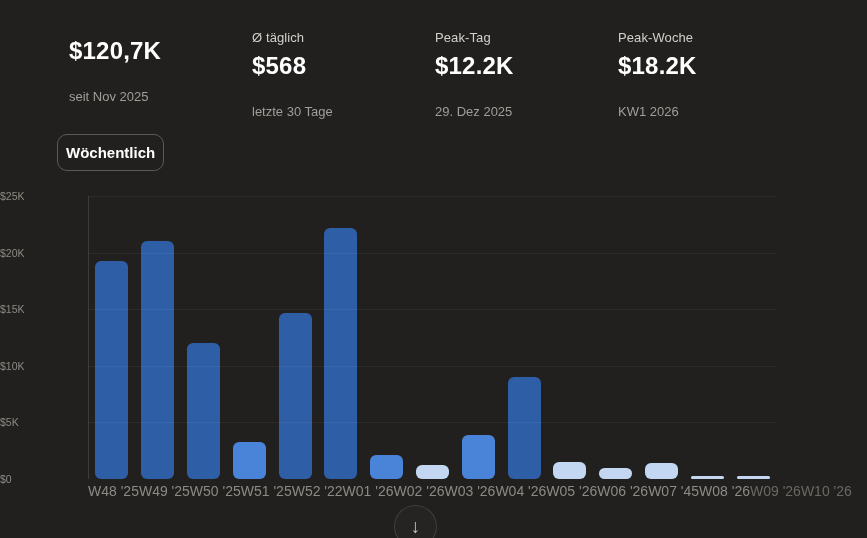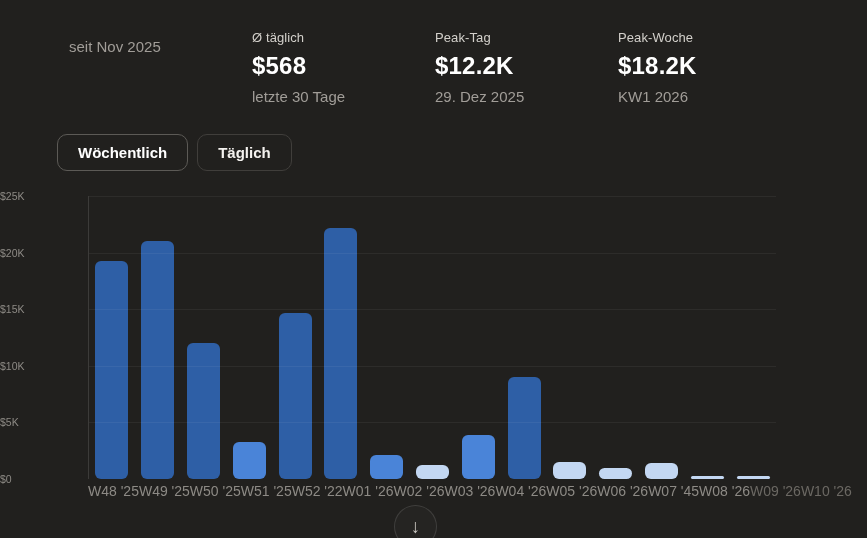--- a/index.html
+++ b/index.html
@@ -7,25 +7,25 @@
     width:867px;height:538px;position:relative;overflow:hidden;
     background:#21201e;
     font-family:"Liberation Sans", sans-serif;
     -webkit-font-smoothing:antialiased;
   }
   
   .stats{position:absolute;top:30px;left:69px;display:flex;}
   .stat{width:183px;}
   .stat .label{font-size:13px;font-weight:500;color:#d3d0cb;letter-spacing:.1px;}
   .stat .value{font-size:24px;font-weight:800;color:#ffffff;margin-top:7px;letter-spacing:.2px;}
-  .stat .sub{font-size:15px;color:#a19d98;margin-top:8px;}
+  .stat .sub{font-size:13px;color:#a19d98;margin-top:24px;}
   
   .toggle{position:absolute;top:134px;left:57px;display:flex;gap:9px;}
   .btn{
-    height:37px;border-radius:10px;padding:0 20px;
+    height:37px;border-radius:10px;padding:0 8px;
     display:flex;align-items:center;justify-content:center;
     font-size:15px;font-weight:700;color:#f4f2ef;
     background:transparent;border:1px solid #403e3b;cursor:pointer;
     box-sizing:border-box;
   }
   .btn.active{border-color:#5c5a56;color:#ffffff;}
   
   .chart-wrap{position:absolute;left:0;top:196px;width:867px;height:283px;}
   .ylabels{position:absolute;left:0;top:0;width:83px;height:283px;}
   .ylabel{
@@ -49,20 +49,21 @@
     border:1px solid rgba(255,255,255,0.12);background:rgba(255,255,255,0.02);
     display:flex;align-items:center;justify-content:center;
     color:#c9c6c1;font-size:19px;cursor:pointer;box-sizing:border-box;
   }
 </style>
 </head>
 <body>
 
 <div class="stats">
   <div class="stat">
+    <div class="value">$120,7K</div>
     <div class="sub">seit Nov 2025</div>
   </div>
   <div class="stat">
     <div class="label">Ø täglich</div>
     <div class="value">$568</div>
     <div class="sub">letzte 30 Tage</div>
   </div>
   <div class="stat">
     <div class="label">Peak-Tag</div>
     <div class="value">$12.2K</div>
@@ -70,21 +71,20 @@
   </div>
   <div class="stat">
     <div class="label">Peak-Woche</div>
     <div class="value">$18.2K</div>
     <div class="sub">KW1 2026</div>
   </div>
 </div>
 
 <div class="toggle">
   <button class="btn active">Wöchentlich</button>
-  <button class="btn">Täglich</button>
 </div>
 
 <div class="chart-wrap">
   <div class="ylabels">
       <div class="ylabel" style="top: 276px;">$0</div>
       <div class="ylabel" style="top: 219.4px;">$5K</div>
       <div class="ylabel" style="top: 162.8px;">$10K</div>
       <div class="ylabel" style="top: 106.2px;">$15K</div>
       <div class="ylabel" style="top: 49.6px;">$20K</div>
       <div class="ylabel" style="top: -7px;">$25K</div>

